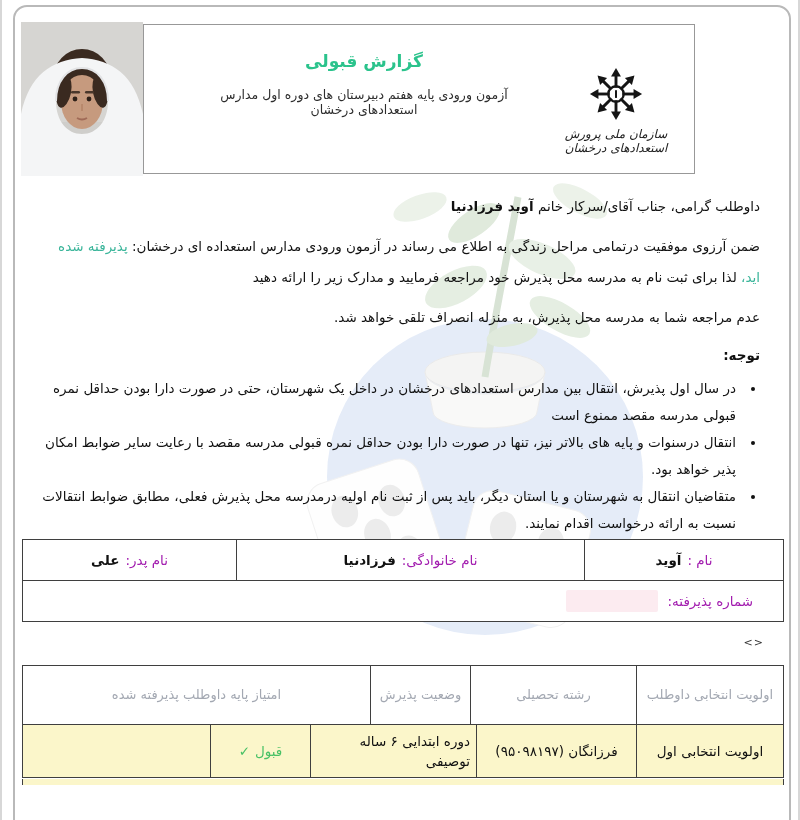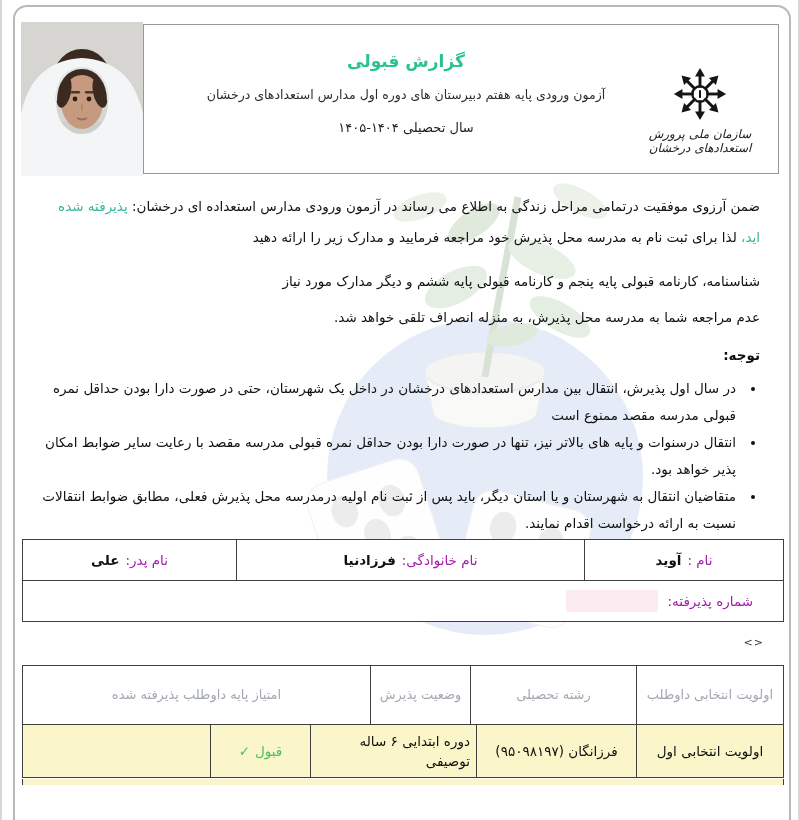--- a/index.html
+++ b/index.html
@@ -15,21 +15,21 @@
 
   .card{
     position:absolute;left:13px;top:5px;width:778px;height:840px;
     background:#fff;border:2px solid #b9b9b9;border-radius:14px;
     box-sizing:border-box;overflow:hidden;
   }
 
   
   .photo{position:absolute;left:6px;top:15px;width:122px;height:154px;z-index:3;}
   .header-box{
-    position:absolute;left:128px;top:17px;width:636px;height:150px;
+    position:absolute;left:128px;top:17px;width:552px;height:150px;
     border:1px solid #989898;background:#fff;box-sizing:border-box;z-index:2;
   }
   .header-center{position:absolute;top:26px;left:60px;right:170px;text-align:center;direction:rtl;}
   .report-title{color:#2bc38c;font-size:17px;font-weight:700;margin:0 0 16px 0;}
   .report-subtitle{color:#2d2d2d;font-size:12.5px;margin:0 0 18px 0;}
   .report-year{color:#1f1f1f;font-size:13px;margin:0;}
   .logo{position:absolute;right:18px;top:42px;width:120px;text-align:center;}
   .logo svg{display:block;margin:0 auto;}
   .logo-caption{font-size:12px;color:#222;margin-top:6px;direction:rtl;font-family:"DejaVu Serif","Liberation Serif",serif;font-style:italic;}
 
@@ -149,21 +149,20 @@
     <path d="M56,96 Q61,99 66,96" stroke="#a06a57" stroke-width="1.8" fill="none"></path>
     <path fill-rule="evenodd" fill="#f4f5f6" d="M-2,156 L-2,104 C4,56 28,38 61,36 C94,38 118,56 124,104 L124,156 Z
          M61,46 C76,46 87,59 87,79 C87,99 76,112 61,112 C46,112 35,99 35,79 C35,59 46,46 61,46 Z"></path>
     <path d="M35,79 C35,59 46,46 61,46 C76,46 87,59 87,79" stroke="#e2e3e5" stroke-width="2" fill="none"></path>
   </svg>
 
   <div class="header-box">
     <div class="header-center">
       <p class="report-title">گزارش قبولی</p>
       <p class="report-subtitle">آزمون ورودی پایه هفتم دبیرستان های دوره اول مدارس استعدادهای درخشان</p>
-      <p class="report-year">سال تحصیلی ۱۴۰۴-۱۴۰۵</p>
     </div>
     <div class="logo">
       <svg width="54" height="54" viewBox="0 0 60 60" aria-hidden="true">
         <g fill="#151515">
           <g id="arrowN">
             <rect x="28.4" y="9" width="3.2" height="14"></rect>
             <polygon points="30,1 24.5,10.5 35.5,10.5"></polygon>
           </g>
           <use href="#arrowN" transform="rotate(45 30 30)"></use>
           <use href="#arrowN" transform="rotate(90 30 30)"></use>
@@ -175,24 +174,24 @@
           <circle cx="30" cy="30" r="8.6" fill="none" stroke="#151515" stroke-width="2.6"></circle>
           <rect x="28.9" y="25.5" width="2.2" height="9" rx="1"></rect>
         </g>
       </svg>
       <div class="logo-caption">سازمان ملی پرورش استعدادهای درخشان</div>
     </div>
   </div>
 
   <div class="content">
 
+    <p class="txt greeting"><span>داوطلب گرامی، جناب آقای/سرکار خانم </span><b>آوید فرزادنیا</b></p>
 
     <p class="txt p1"><span>ضمن آرزوی موفقیت درتمامی مراحل زندگی به اطلاع می رساند در آزمون ورودی مدارس استعداده ای درخشان: </span><span class="hl-green">پذیرفته شده اید،</span><span> لذا برای ثبت نام به مدرسه محل پذیرش خود مراجعه فرمایید و مدارک زیر را ارائه دهید</span></p>
 
-    <p class="txt p2">شناسنامه، کارنامه قبولی پایه پنجم و کارنامه قبولی پایه ششم و دیگر مدارک مورد نیاز</p>
 
     <p class="txt p3">عدم مراجعه شما به مدرسه محل پذیرش، به منزله انصراف تلقی خواهد شد.</p>
 
     <p class="txt note-label">توجه:</p>
 
     <ul class="notes">
       <li>در سال اول پذیرش، انتقال بین مدارس استعدادهای درخشان در داخل یک شهرستان، حتی در صورت دارا بودن حداقل نمره قبولی مدرسه مقصد ممنوع است</li>
       <li>انتقال درسنوات و پایه های بالاتر نیز، تنها در صورت دارا بودن حداقل نمره قبولی مدرسه مقصد با رعایت سایر ضوابط امکان پذیر خواهد بود.</li>
       <li>متقاضیان انتقال به شهرستان و یا استان دیگر، باید پس از ثبت نام اولیه درمدرسه محل پذیرش فعلی، مطابق ضوابط انتقالات نسبت به ارائه درخواست اقدام نمایند.</li>
     </ul>

